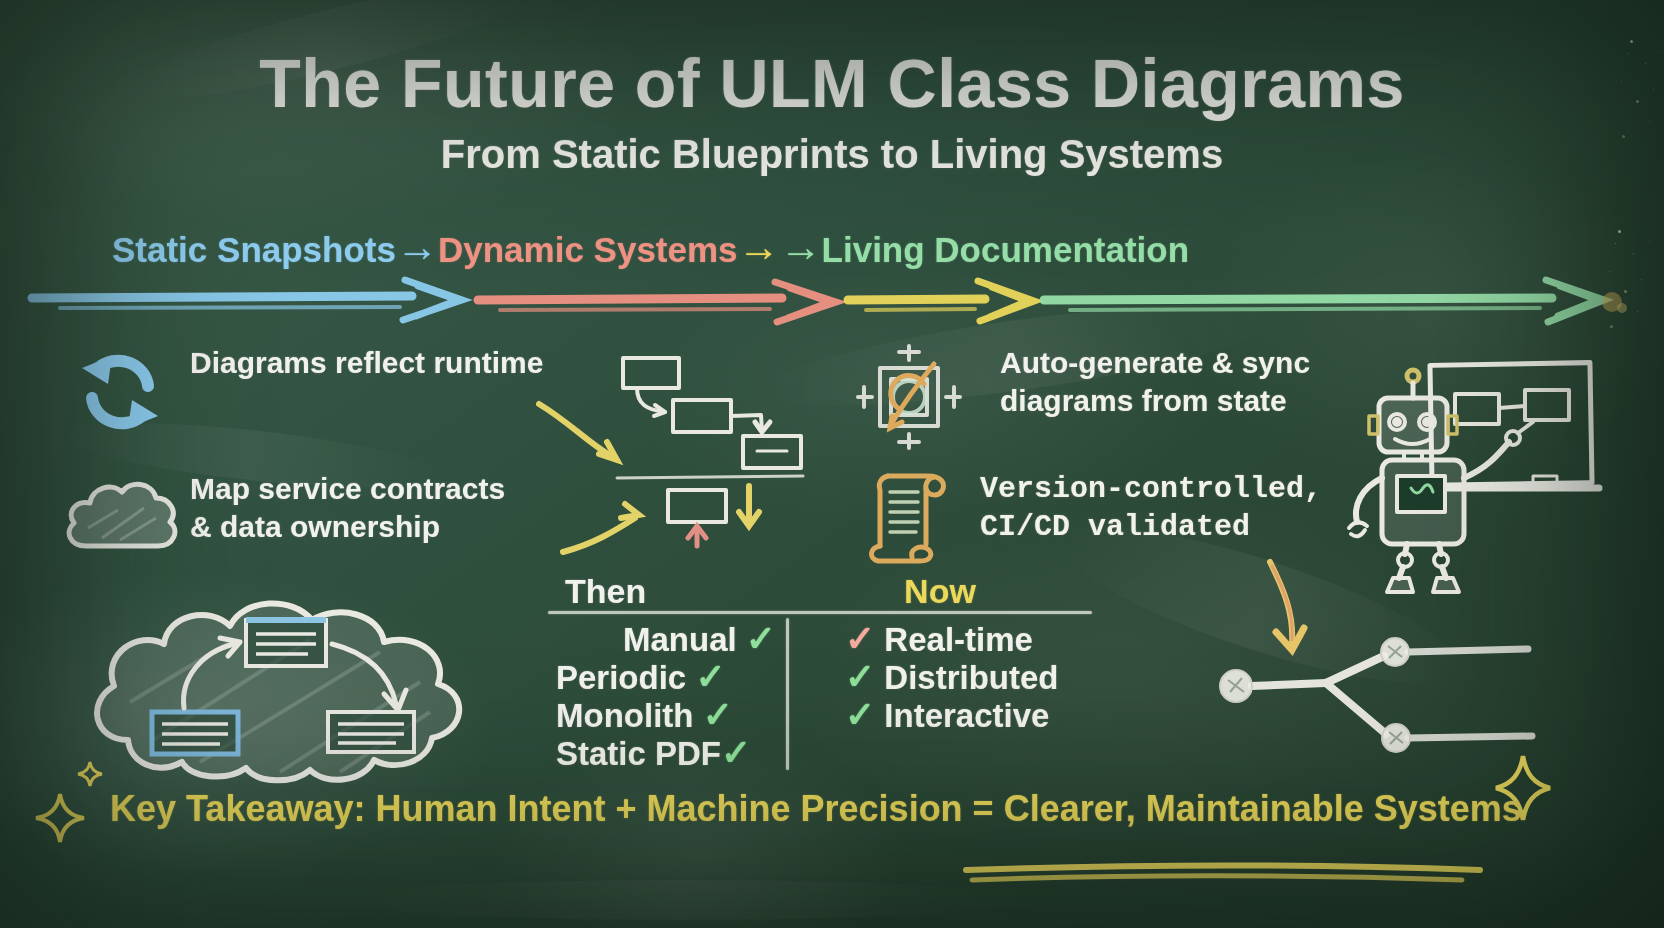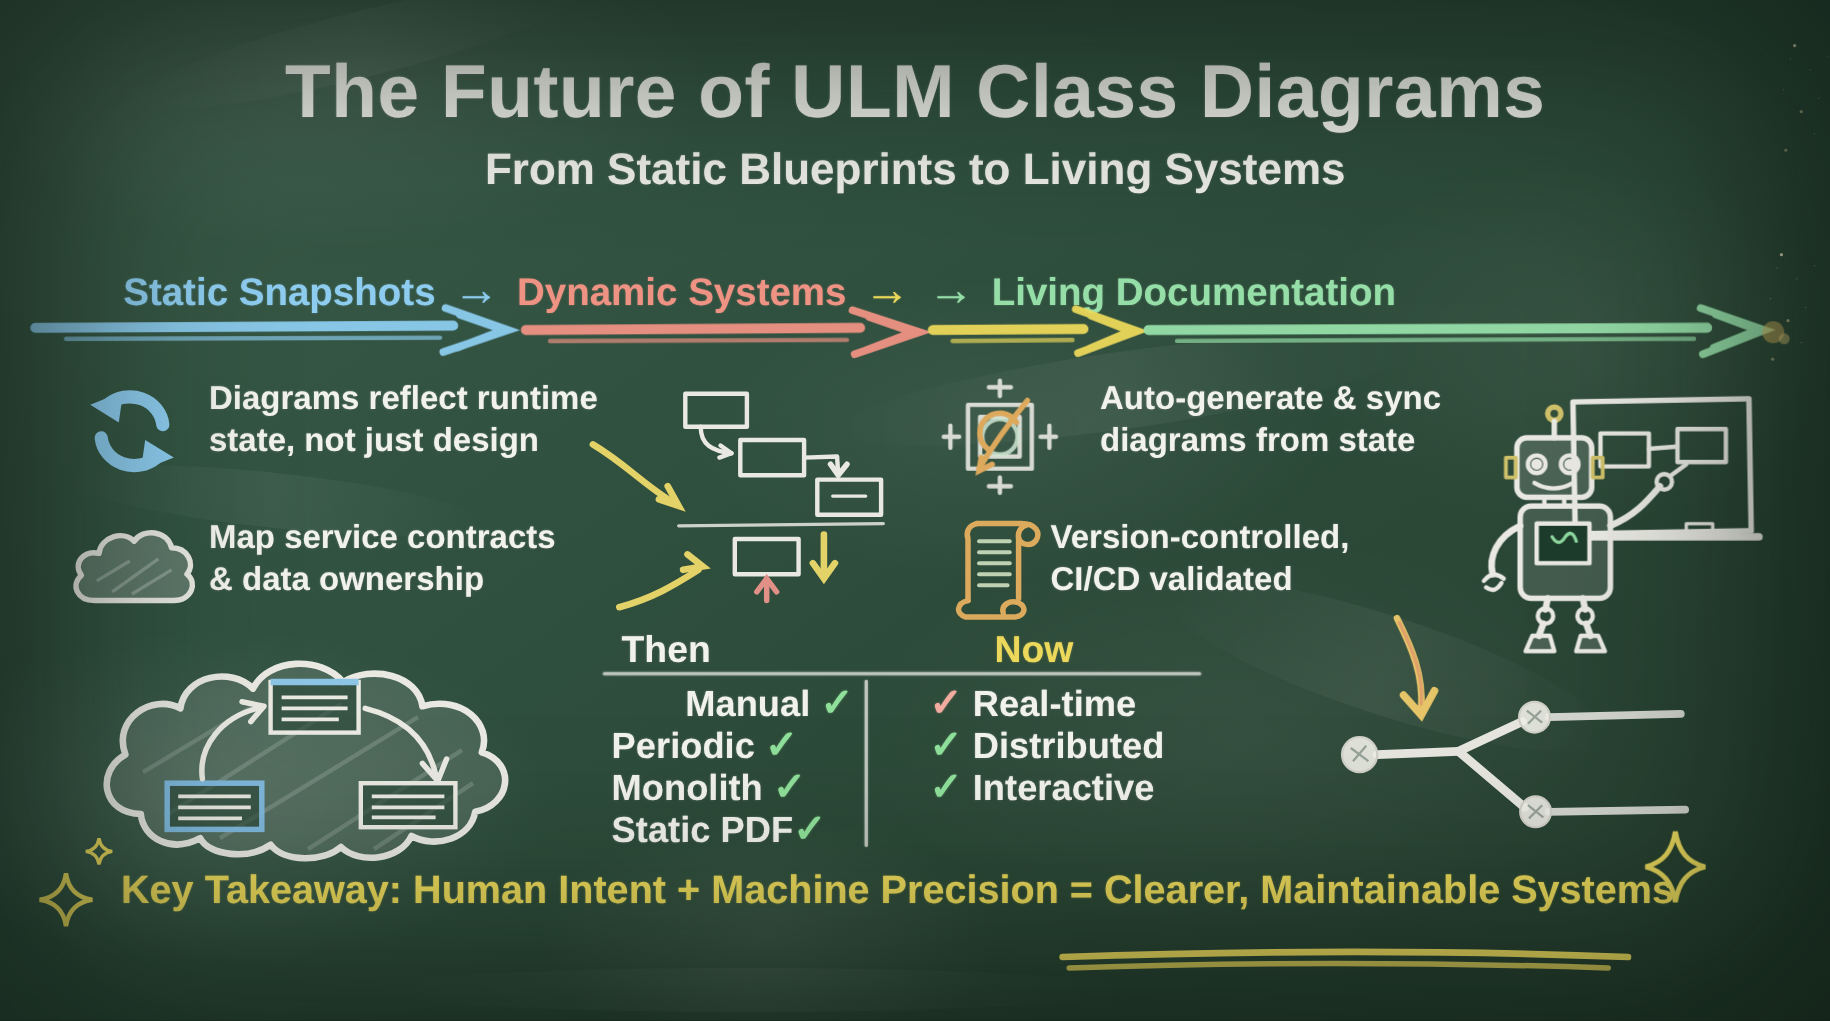--- a/index.html
+++ b/index.html
@@ -26,21 +26,21 @@
       6px 60px 0 0 rgba(255,240,180,0.5),22px 48px 0 -1px rgba(255,255,255,0.45),
       -4px 12px 0 -1px rgba(255,255,255,0.5),30px 10px 0 -1px rgba(255,255,255,0.35),
       18px 80px 0 -1px rgba(255,255,255,0.4),-8px 95px 0 0 rgba(255,240,190,0.4);}
   .chalk-w{color:#f2f2ec;text-shadow:0 0 2px rgba(255,255,255,0.35),1px 1px 0 rgba(0,0,0,0.15);}
   .c-blue{color:#8ecdf0;text-shadow:0 0 2px rgba(142,205,240,0.4);}
   .c-salmon{color:#ef9384;text-shadow:0 0 2px rgba(239,147,132,0.4);}
   .c-yellow{color:#ecd95b;text-shadow:0 0 2px rgba(236,217,91,0.4);}
   .c-green{color:#97dfa9;text-shadow:0 0 2px rgba(151,223,169,0.4);}
   .title{position:absolute;top:44px;left:0;width:100%;text-align:center;font-size:68px;letter-spacing:0.5px;}
   .subtitle{position:absolute;top:132px;left:0;width:100%;text-align:center;font-size:40px;}
-  .flow-row{position:absolute;top:226px;left:112px;display:flex;align-items:center;gap:16px;font-size:35px;white-space:nowrap;margin-top:16px;}
+  .flow-row{position:absolute;top:226px;left:112px;display:flex;align-items:center;font-size:35px;white-space:nowrap;}
   .flow-arrow{font-size:42px;font-weight:normal;position:relative;top:-3px;}
   .feature{position:absolute;font-size:30px;line-height:38px;}
   .ficon{position:absolute;}
   .cmp{position:absolute;font-size:33px;}
   .cmp-head{position:absolute;font-size:34px;}
   .check{font-size:36px;font-weight:bold;}
   .ck-green{color:#8fe09a;text-shadow:0 0 2px rgba(143,224,154,0.5);}
   .ck-orange{color:#e9a84e;text-shadow:0 0 2px rgba(233,168,78,0.5);}
   .ck-pink{color:#f2ab9e;text-shadow:0 0 2px rgba(242,171,158,0.5);}
   .tline{position:absolute;background:rgba(240,240,232,0.75);border-radius:2px;box-shadow:0 0 2px rgba(255,255,255,0.4);}
@@ -102,21 +102,20 @@
   <svg class="ficon" style="left:68px;top:342px;" width="105" height="100" viewBox="0 0 105 100">
     <g stroke="#8ecdf0" stroke-width="12" fill="none" stroke-linecap="round">
       <path d="M80 44 A 30 28 0 0 0 30 26"></path>
       <path d="M24 56 A 30 28 0 0 0 74 74"></path>
     </g>
     <path d="M14 26 L44 14 L40 42 Z" fill="#8ecdf0"></path>
     <path d="M90 74 L60 86 L64 58 Z" fill="#8ecdf0"></path>
   </svg>
   <div class="feature chalk-w" style="left:190px;top:344px;">
     <div>Diagrams reflect runtime</div>
-    <div>state, not just design</div>
   </div>
 
   <svg class="ficon" style="left:58px;top:468px;" width="125" height="88" viewBox="0 0 125 88">
     <path d="M28 78 C 12 78 6 64 16 55 C 8 44 18 32 32 35 C 34 20 54 14 64 24 C 72 12 94 14 98 30 C 112 30 120 44 112 54 C 122 62 116 78 100 78 Z" fill="rgba(255,255,255,0.22)" stroke="#e9e9e2" stroke-width="5" stroke-linejoin="round"></path>
     <path d="M30 60 L60 42 M44 70 L86 40 M62 72 L98 50" stroke="rgba(255,255,255,0.25)" stroke-width="3" fill="none"></path>
   </svg>
   <div class="feature chalk-w" style="left:190px;top:470px;">
     <div>Map service contracts</div>
     <div>&amp; data ownership</div>
   </div>
@@ -177,21 +176,21 @@
       <path d="M22 84 C 12 86 10 96 20 99 H62 C 74 99 76 90 68 86 C 60 83 52 88 54 95"></path>
     </g>
     <g stroke="#cfe0c0" stroke-width="3.5" opacity="0.9" stroke-linecap="round">
       <path d="M32 30 H60"></path>
         <path d="M32 40 H60"></path>
         <path d="M32 50 H60"></path>
         <path d="M32 60 H60"></path>
         <path d="M32 70 H58"></path>
     </g>
   </svg>
-  <div class="feature chalk-w" style="left:955px;top:470px;">
+  <div class="feature chalk-w" style="left:980px;top:470px;font-family:Liberation Mono, monospace;">
     <div>Version-controlled,</div>
     <div>CI/CD validated</div>
   </div>
 
   <svg style="left:1285px;top:338px;" width="320" height="260" viewBox="0 0 320 260">
     <g class="chalkline" stroke-width="5">
       <rect x="146" y="26" width="160" height="120" transform="rotate(-1 226 86)"></rect>
       <rect x="170" y="56" width="44" height="30" stroke-width="4"></rect>
       <rect x="240" y="52" width="44" height="30" stroke-width="4"></rect>
       <path d="M214 70 L240 68" stroke-width="4"></path>

